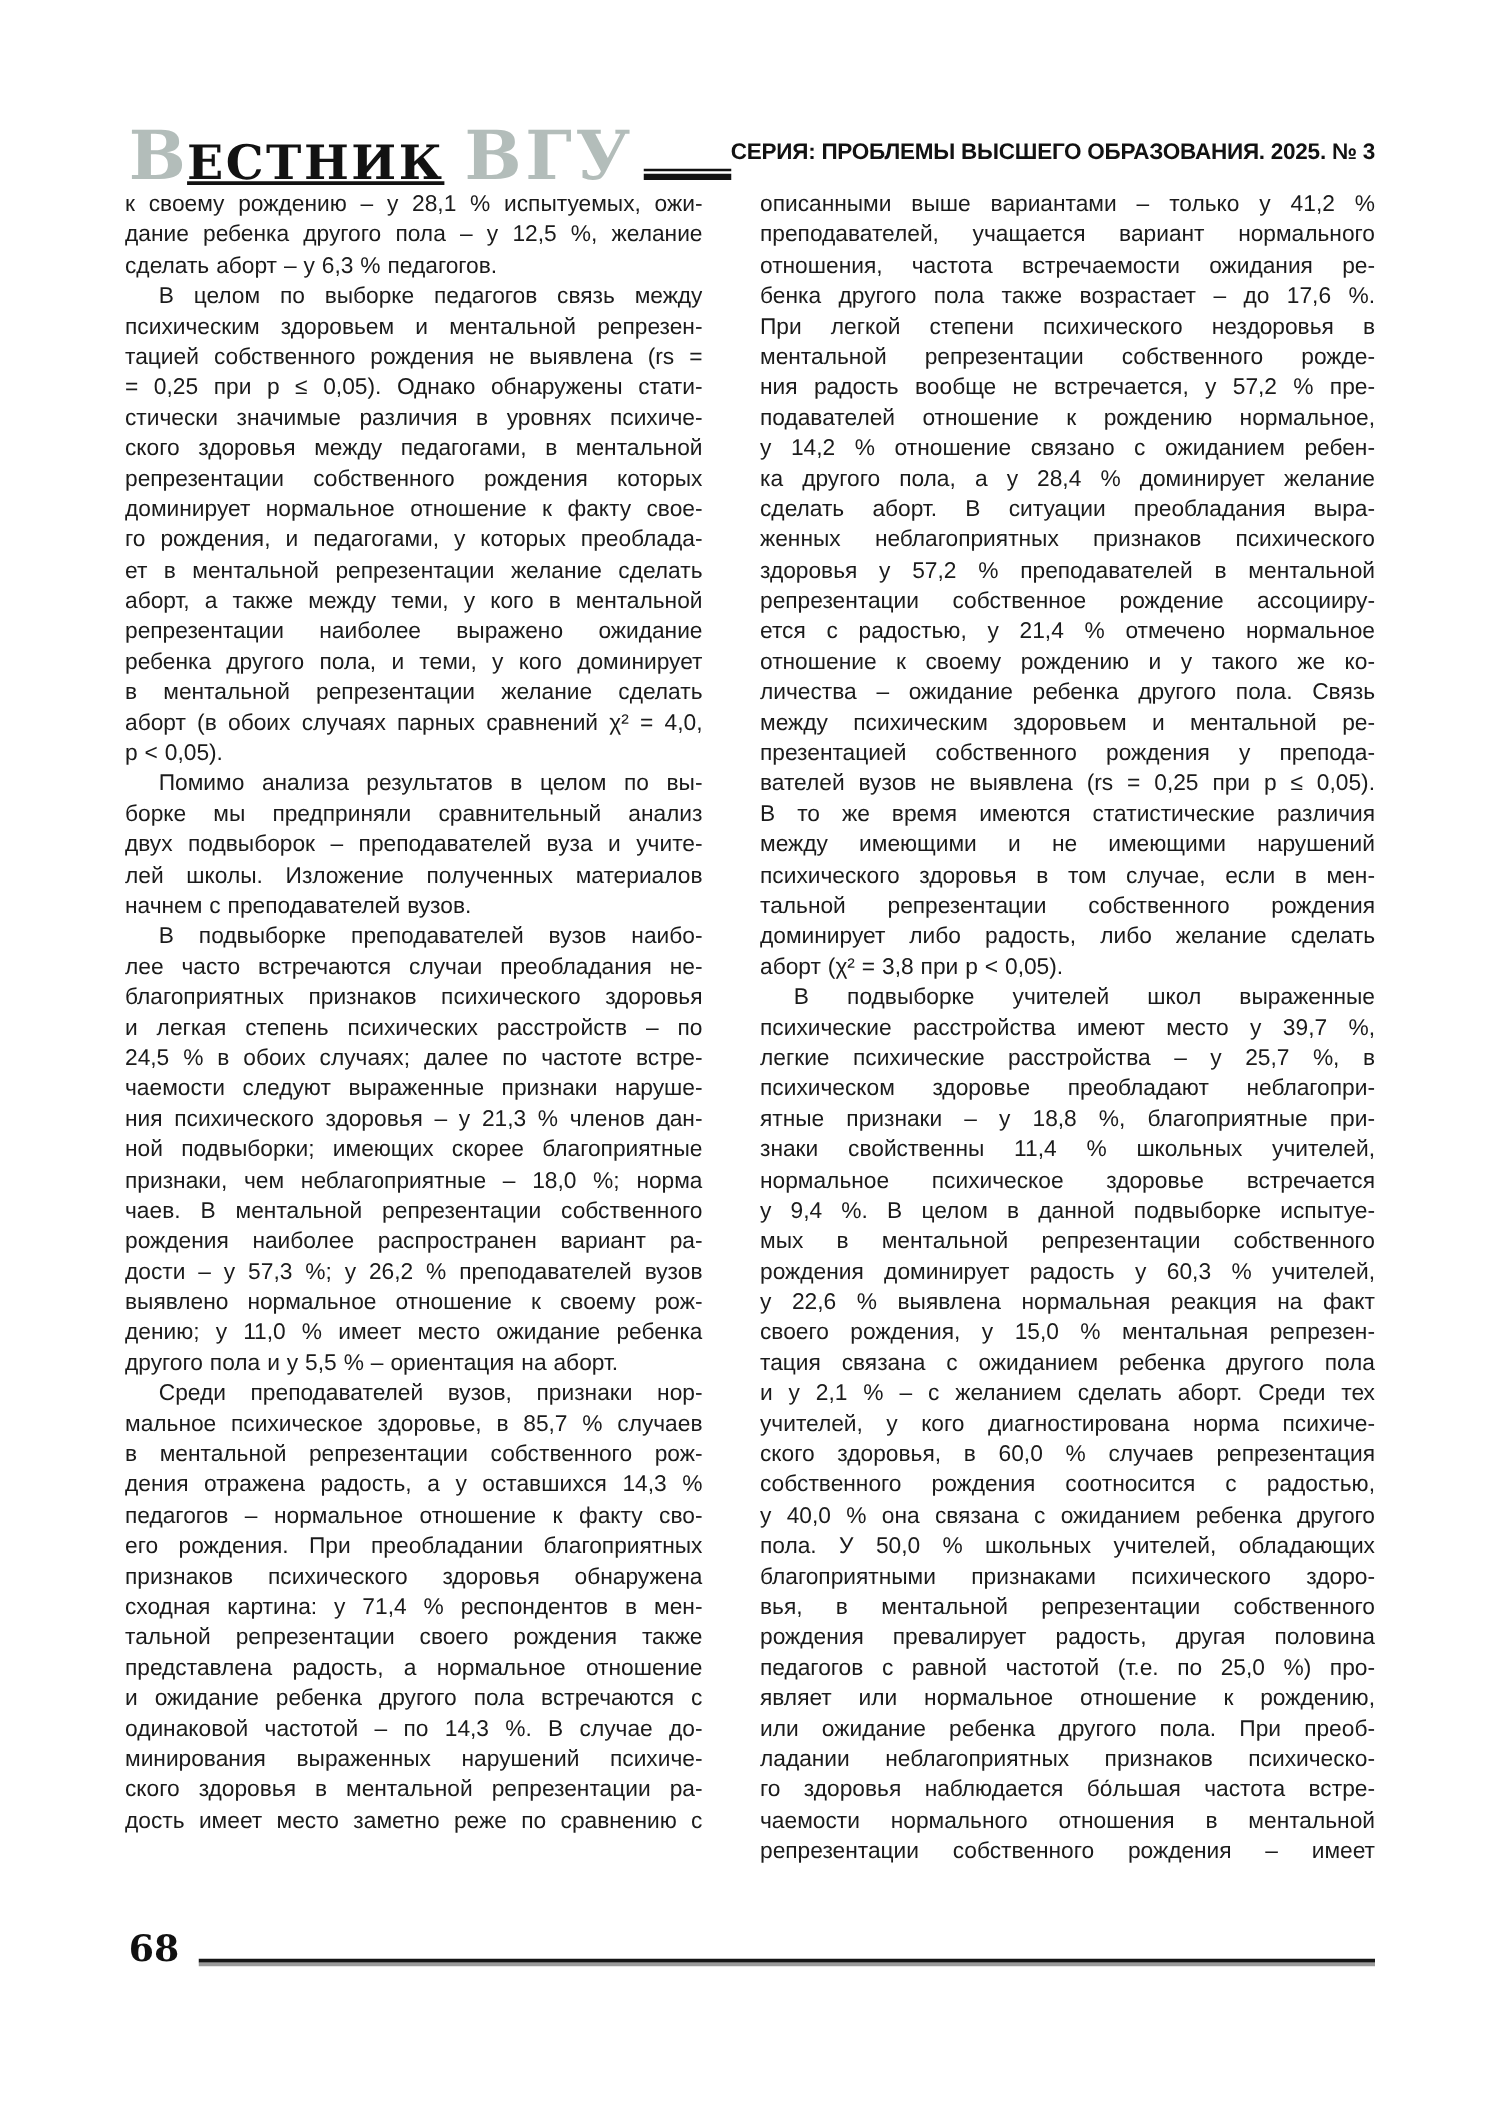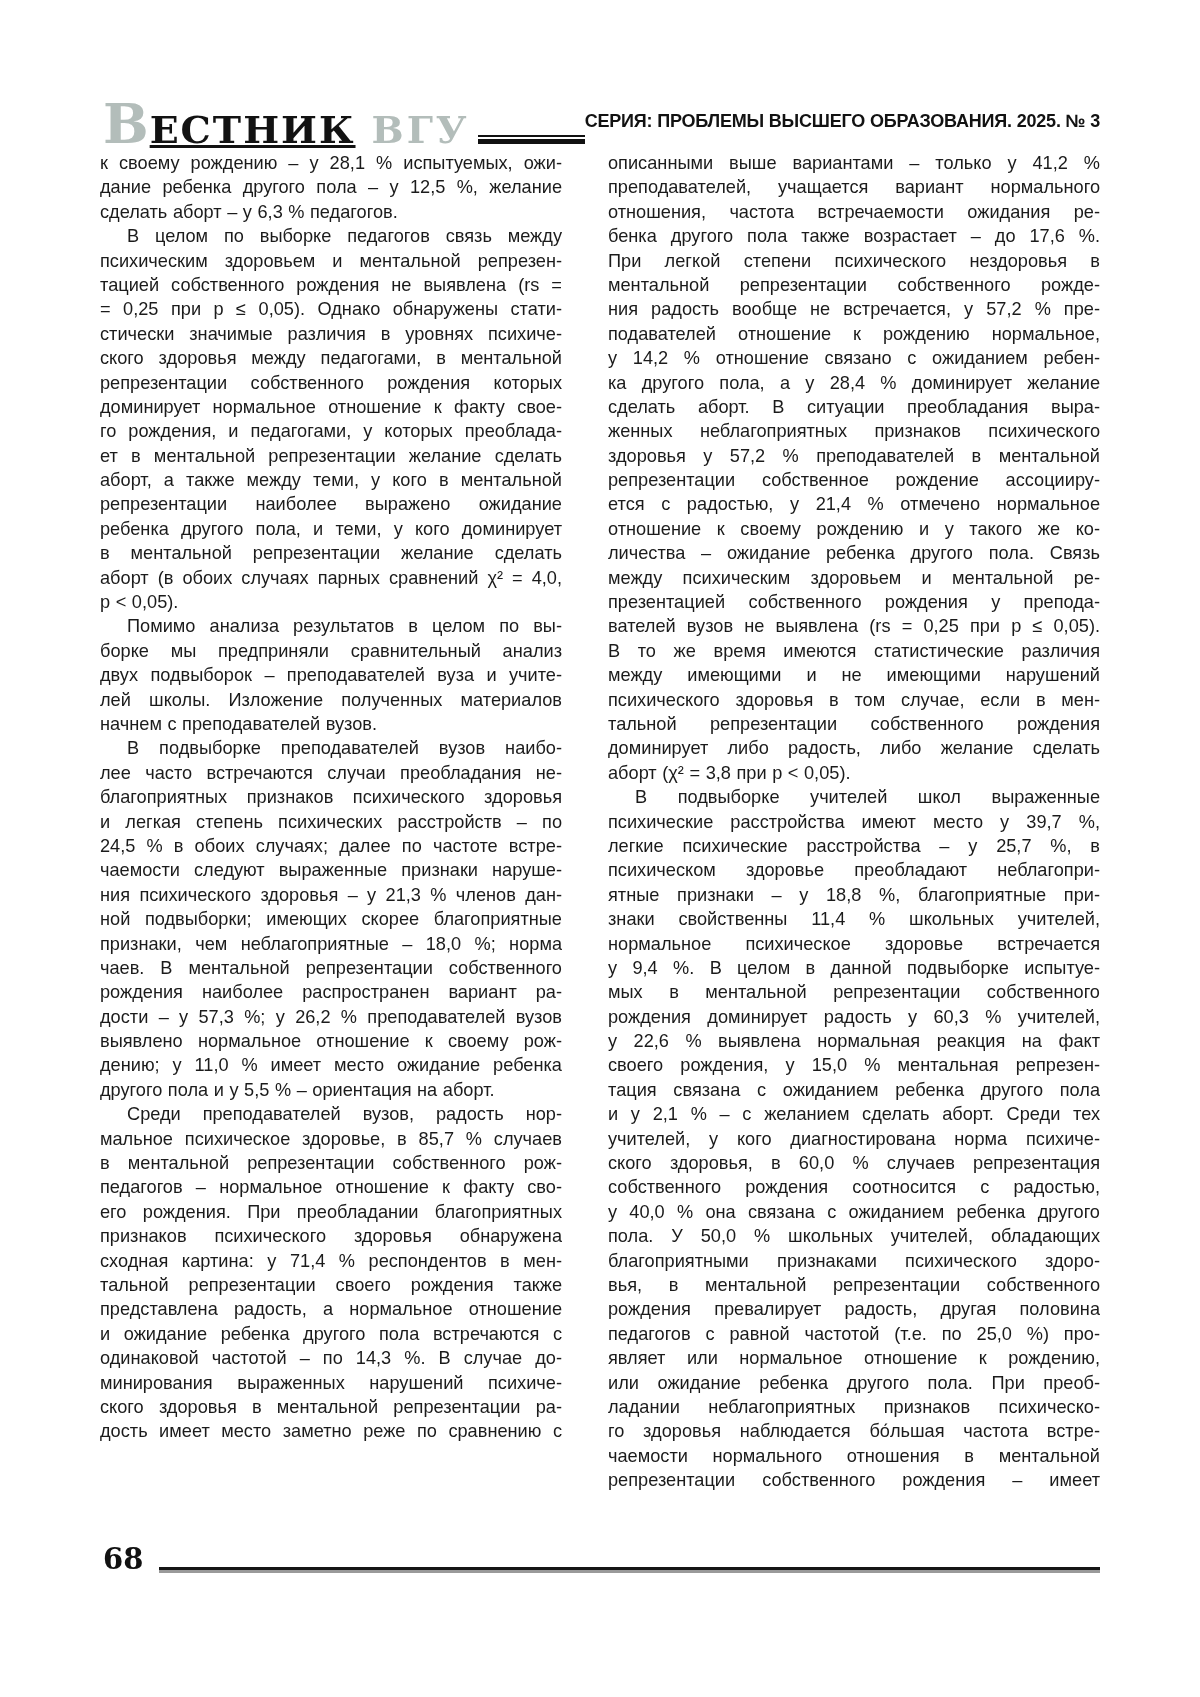--- a/index.html
+++ b/index.html
@@ -35,21 +35,21 @@
     color: var(--accent, #b3bdba);
     letter-spacing: 1px;
   }
   .logo-rest {
     font-size: 38px;
     color: #121212;
     letter-spacing: 2px;
     text-decoration: underline;
   }
   .logo-suffix {
-    font-size: 38px;
+    font-size: 54px;
     color: var(--accent, #b3bdba);
     margin-left: 16px;
     letter-spacing: 3px;
   }
   .header-rule {
     flex: 1 1 auto;
     height: 2px;               
     border-top: 2px solid #111;
     border-bottom: 5px solid #111;
     margin: 0 0 2px 8px;
@@ -162,23 +162,24 @@
         <div class="line">чаемости следуют выраженные признаки наруше-</div>
         <div class="line">ния психического здоровья – у 21,3 % членов дан-</div>
         <div class="line">ной подвыборки; имеющих скорее благоприятные</div>
         <div class="line">признаки, чем неблагоприятные – 18,0 %; норма</div>
         <div class="line">чаев. В ментальной репрезентации собственного</div>
         <div class="line">рождения наиболее распространен вариант ра-</div>
         <div class="line">дости – у 57,3 %; у 26,2 % преподавателей вузов</div>
         <div class="line">выявлено нормальное отношение к своему рож-</div>
         <div class="line">дению; у 11,0 % имеет место ожидание ребенка</div>
         <div class="line para-end">другого пола и у 5,5 % – ориентация на аборт.</div>
-        <div class="line indent">Среди преподавателей вузов, радость нор-</div>
+        <div class="line indent">Среди преподавателей вузов, признаки нор-</div>
         <div class="line">мальное психическое здоровье, в 85,7 % случаев</div>
         <div class="line">в ментальной репрезентации собственного рож-</div>
+        <div class="line">дения отражена радость, а у оставшихся 14,3 %</div>
         <div class="line">педагогов – нормальное отношение к факту сво-</div>
         <div class="line">его рождения. При преобладании благоприятных</div>
         <div class="line">признаков психического здоровья обнаружена</div>
         <div class="line">сходная картина: у 71,4 % респондентов в мен-</div>
         <div class="line">тальной репрезентации своего рождения также</div>
         <div class="line">представлена радость, а нормальное отношение</div>
         <div class="line">и ожидание ребенка другого пола встречаются с</div>
         <div class="line">одинаковой частотой – по 14,3 %. В случае до-</div>
         <div class="line">минирования выраженных нарушений психиче-</div>
         <div class="line">ского здоровья в ментальной репрезентации ра-</div>

